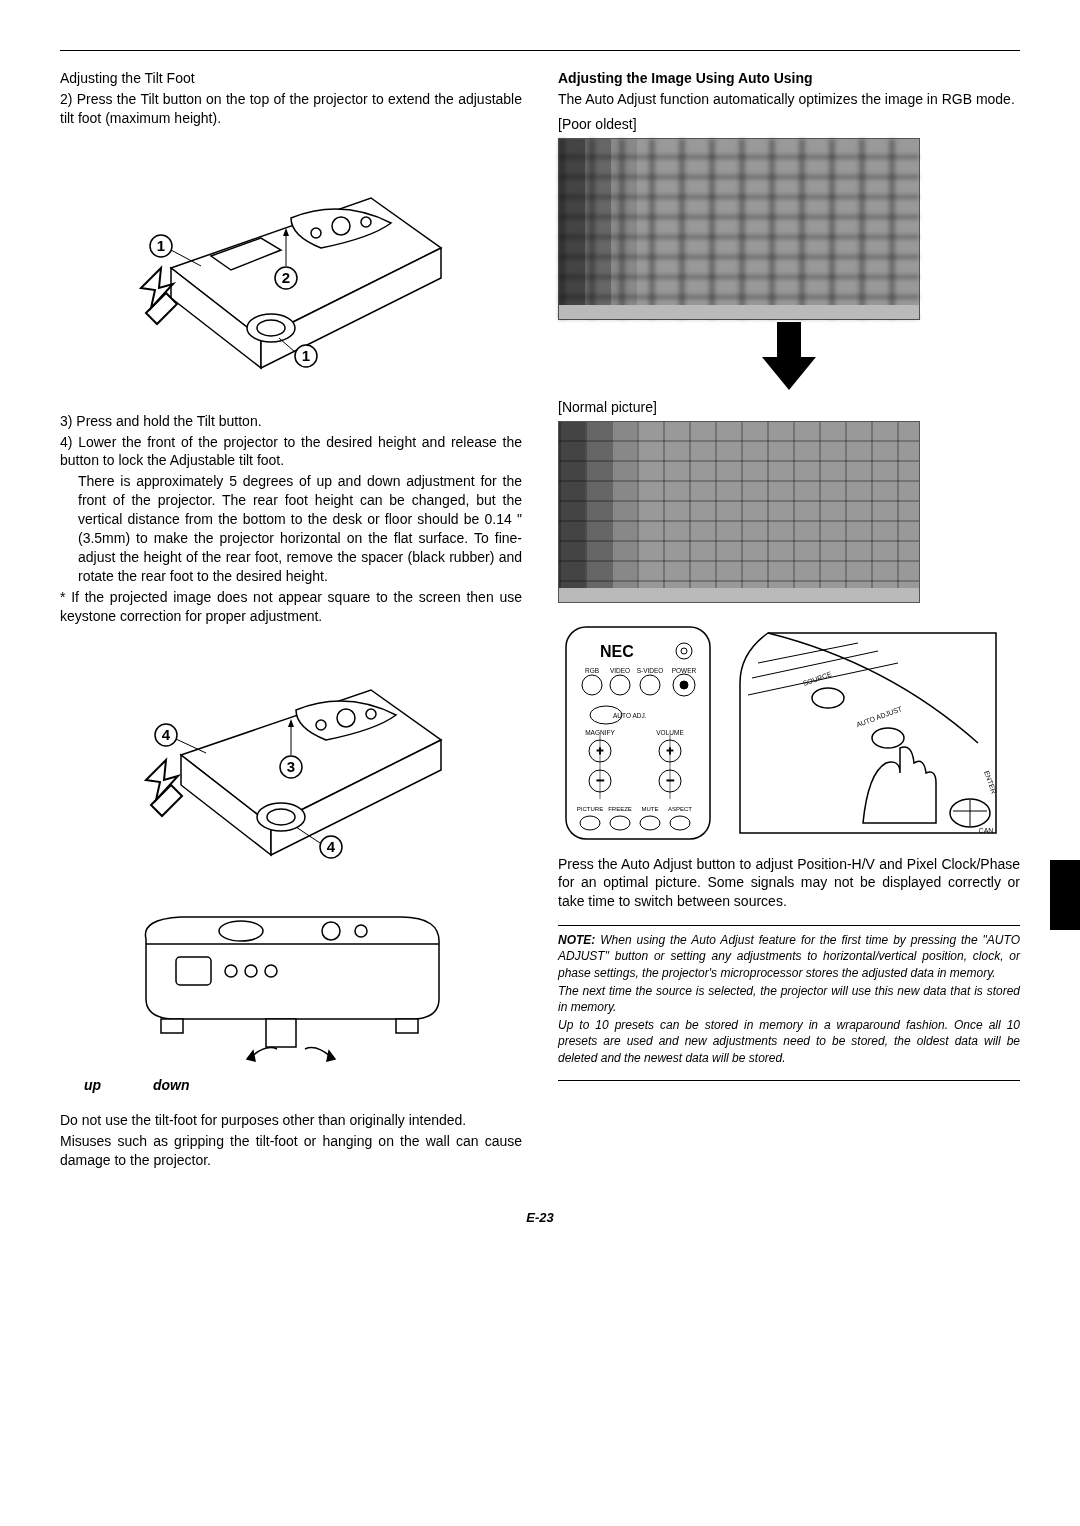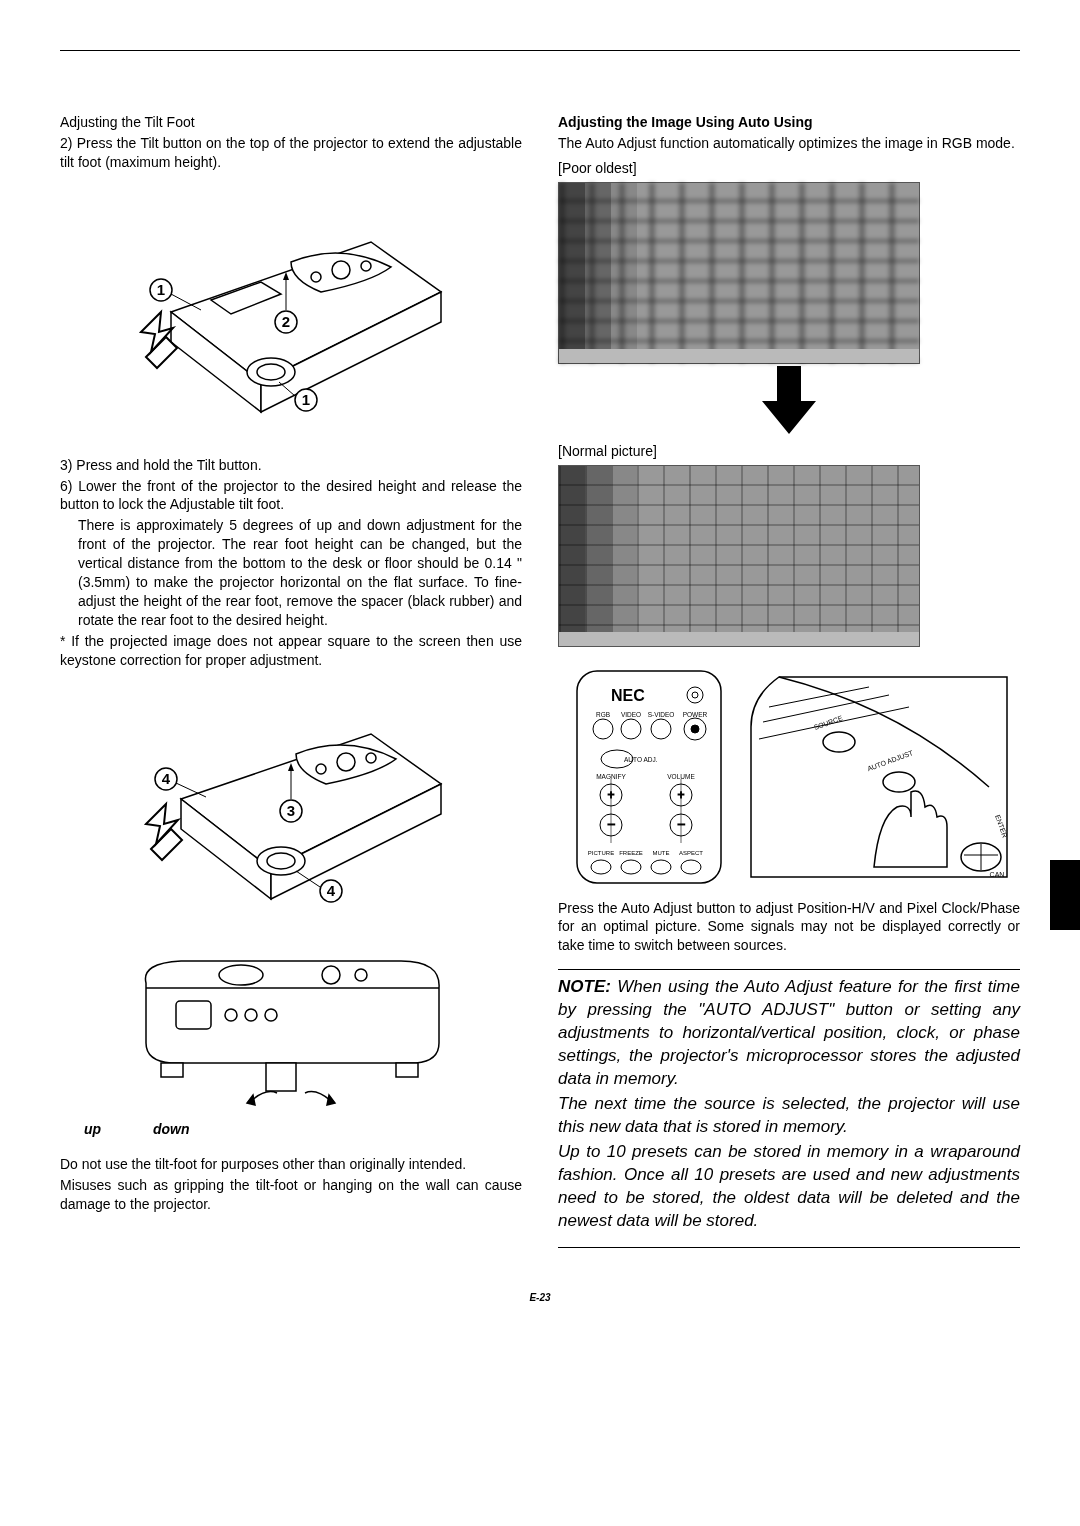--- a/index.html
+++ b/index.html
@@ -17,21 +17,20 @@
     border-top: 1.5px solid #000;
     margin: 0 0 18px 0;
   }
   .columns {
     display: flex;
     gap: 36px;
   }
   .col {
     flex: 1;
     min-width: 0;
-    margin-top: 44px;
   }
   .section-title {
     font-weight: bold;
   }
   p, .para {
     margin: 0 0 2px 0;
     line-height: 1.35;
     text-align: justify;
   }
   .caption {
@@ -71,43 +70,42 @@
   }
   .down-arrow {
     display: block;
     margin: -2px auto 6px auto;
   }
   .remote-row {
     display: flex;
     gap: 20px;
     align-items: flex-start;
     margin: 20px 0 12px;
-    justify-content: center;
   }
   .note-sep {
     border: none;
     border-top: 1px solid #000;
     margin: 14px 0 6px 0;
   }
   .note {
     font-style: italic;
-    font-size: 17px;
+    font-size: 12px;
     line-height: 1.35;
     text-align: justify;
   }
   .note .lead {
     font-weight: bold;
     font-style: italic;
   }
   .page-num {
     text-align: center;
     font-weight: bold;
     font-style: italic;
     margin-top: 38px;
-    font-size: 10px;
+    font-size: 13px;
   }
   .updown {
     font-weight: bold;
     font-style: italic;
     margin-top: -6px;
   }
   .updown span { margin: 0 24px; }
   .black-tab {
     position: absolute;
     right: 0;
@@ -156,21 +154,21 @@
         <text x="175" y="145">2</text>
         <line x1="175" y1="128" x2="175" y2="98" stroke="#000"></line>
         <polygon points="172,98 178,98 175,90" fill="#000"></polygon>
         <circle cx="195" cy="218" r="11" fill="#fff" stroke="#000" stroke-width="1.5"></circle>
         <text x="195" y="223">1</text>
         <line x1="184" y1="214" x2="168" y2="200" stroke="#000"></line>
       </g>
     </svg>
 
     <p>3) Press and hold the Tilt button.</p>
-    <p>6) Lower the front of the projector to the desired height and release the button to lock the Adjustable tilt foot.</p>
+    <p>4) Lower the front of the projector to the desired height and release the button to lock the Adjustable tilt foot.</p>
     <p style="padding-left:18px">There is approximately 5 degrees of up and down adjustment for the front of the projector. The rear foot height can be changed, but the vertical distance from the bottom to the desk or floor should be 0.14 " (3.5mm) to make the projector horizontal on the flat surface. To fine-adjust the height of the rear foot, remove the spacer (black rubber) and rotate the rear foot to the desired height.</p>
     <p>*  If the projected image does not appear square to the screen then use keystone correction for proper adjustment.</p>
 
     <svg class="projector-svg" width="360" height="250" viewBox="0 0 360 250">
       <g fill="#fff" stroke="#000" stroke-width="1.5">
         <path d="M70 120 L260 55 L330 105 L160 190 Z"></path>
         <path d="M70 120 L70 150 L160 220 L160 190 Z"></path>
         <path d="M160 190 L330 105 L330 135 L160 220 Z"></path>
         <ellipse cx="170" cy="182" rx="24" ry="14"></ellipse>
         <ellipse cx="170" cy="182" rx="14" ry="8"></ellipse>

